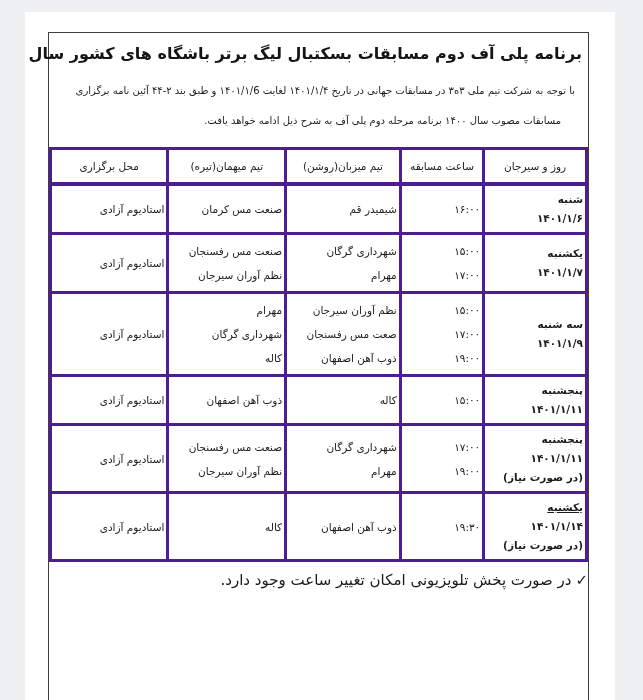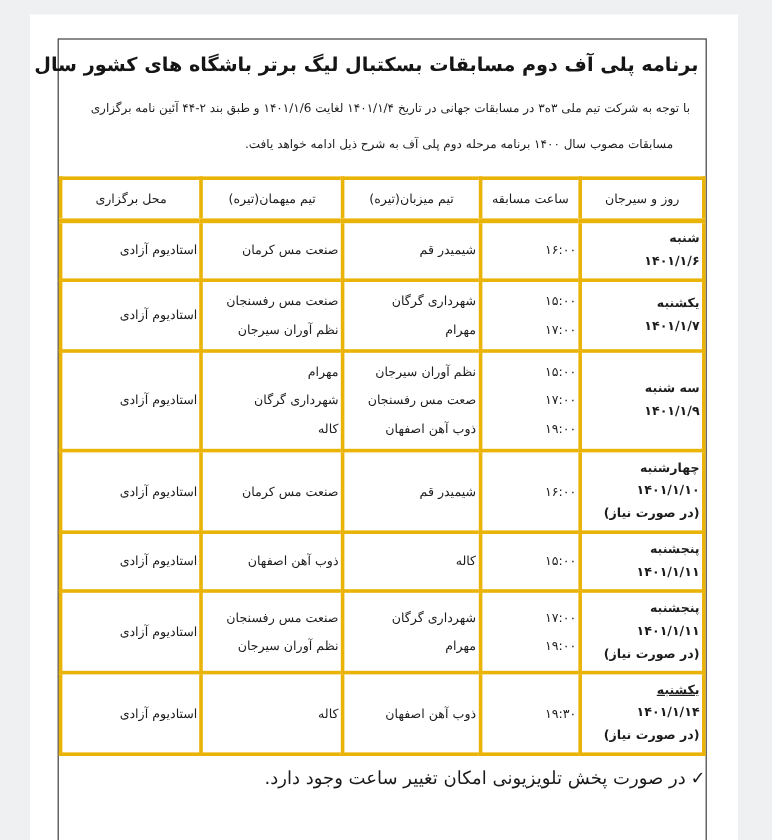--- a/index.html
+++ b/index.html
@@ -39,21 +39,21 @@
     text-align:right;
     color:#1d1d1d;
   }
   .intro .l2{text-align:right;padding-right:14px;}
   table.sched{
     border-collapse:collapse;
     margin:11px auto 0;
     table-layout:fixed;
   }
   .sched th,.sched td{
-    border:3px solid #eab308;
+    border:3px solid #4c1d95;
     vertical-align:middle;
     padding:4px 2px;
     font-size:10.5px;
     color:#1c1c1c;
     overflow:hidden;
   }
   .sched thead th{
     font-weight:normal;
     height:24px;
     border-bottom-width:4px;
@@ -86,21 +86,21 @@
     <div class="intro">
       <div class="l1">با توجه به شرکت تیم ملی ۳ه۳ در مسابقات جهانی در تاریخ ۱۴۰۱/۱/۴ لغایت ۱۴۰۱/۱/6 و طبق بند ۲-۴۴ آئین نامه برگزاری</div>
       <div class="l2">مسابقات مصوب سال ۱۴۰۰ برنامه مرحله دوم پلی آف به شرح ذیل ادامه خواهد یافت.</div>
     </div>
 
     <table class="sched">
       <thead>
         <tr>
           <th class="col-day">روز و سیرجان</th>
           <th class="col-time">ساعت مسابقه</th>
-          <th class="col-host">تیم میزبان(تیره)</th>
+          <th class="col-host">تیم میزبان(روشن)</th>
           <th class="col-guest">تیم میهمان(تیره)</th>
           <th class="col-venue">محل برگزاری</th>
         </tr>
       </thead>
       <tbody>
           <tr>
             <td>
               <div class="dl">شنبه</div>
               <div class="dl">۱۴۰۱/۱/۶</div>
             </td>
@@ -157,39 +157,20 @@
               <div class="cl">مهرام</div>
               <div class="cl">شهرداری گرگان</div>
               <div class="cl">کاله</div>
             </td>
             <td>
               <div class="cl">استادیوم آزادی</div>
             </td>
           </tr>
           <tr>
             <td>
-              <div class="dl">چهارشنبه</div>
-              <div class="dl">۱۴۰۱/۱/۱۰</div>
-              <div class="dl">(در صورت نیاز)</div>
-            </td>
-            <td>
-              <div class="cl">۱۶:۰۰</div>
-            </td>
-            <td>
-              <div class="cl">شیمیدر قم</div>
-            </td>
-            <td>
-              <div class="cl">صنعت مس کرمان</div>
-            </td>
-            <td>
-              <div class="cl">استادیوم آزادی</div>
-            </td>
-          </tr>
-          <tr>
-            <td>
               <div class="dl">پنجشنبه</div>
               <div class="dl">۱۴۰۱/۱/۱۱</div>
             </td>
             <td>
               <div class="cl">۱۵:۰۰</div>
             </td>
             <td>
               <div class="cl">کاله</div>
             </td>
             <td>

